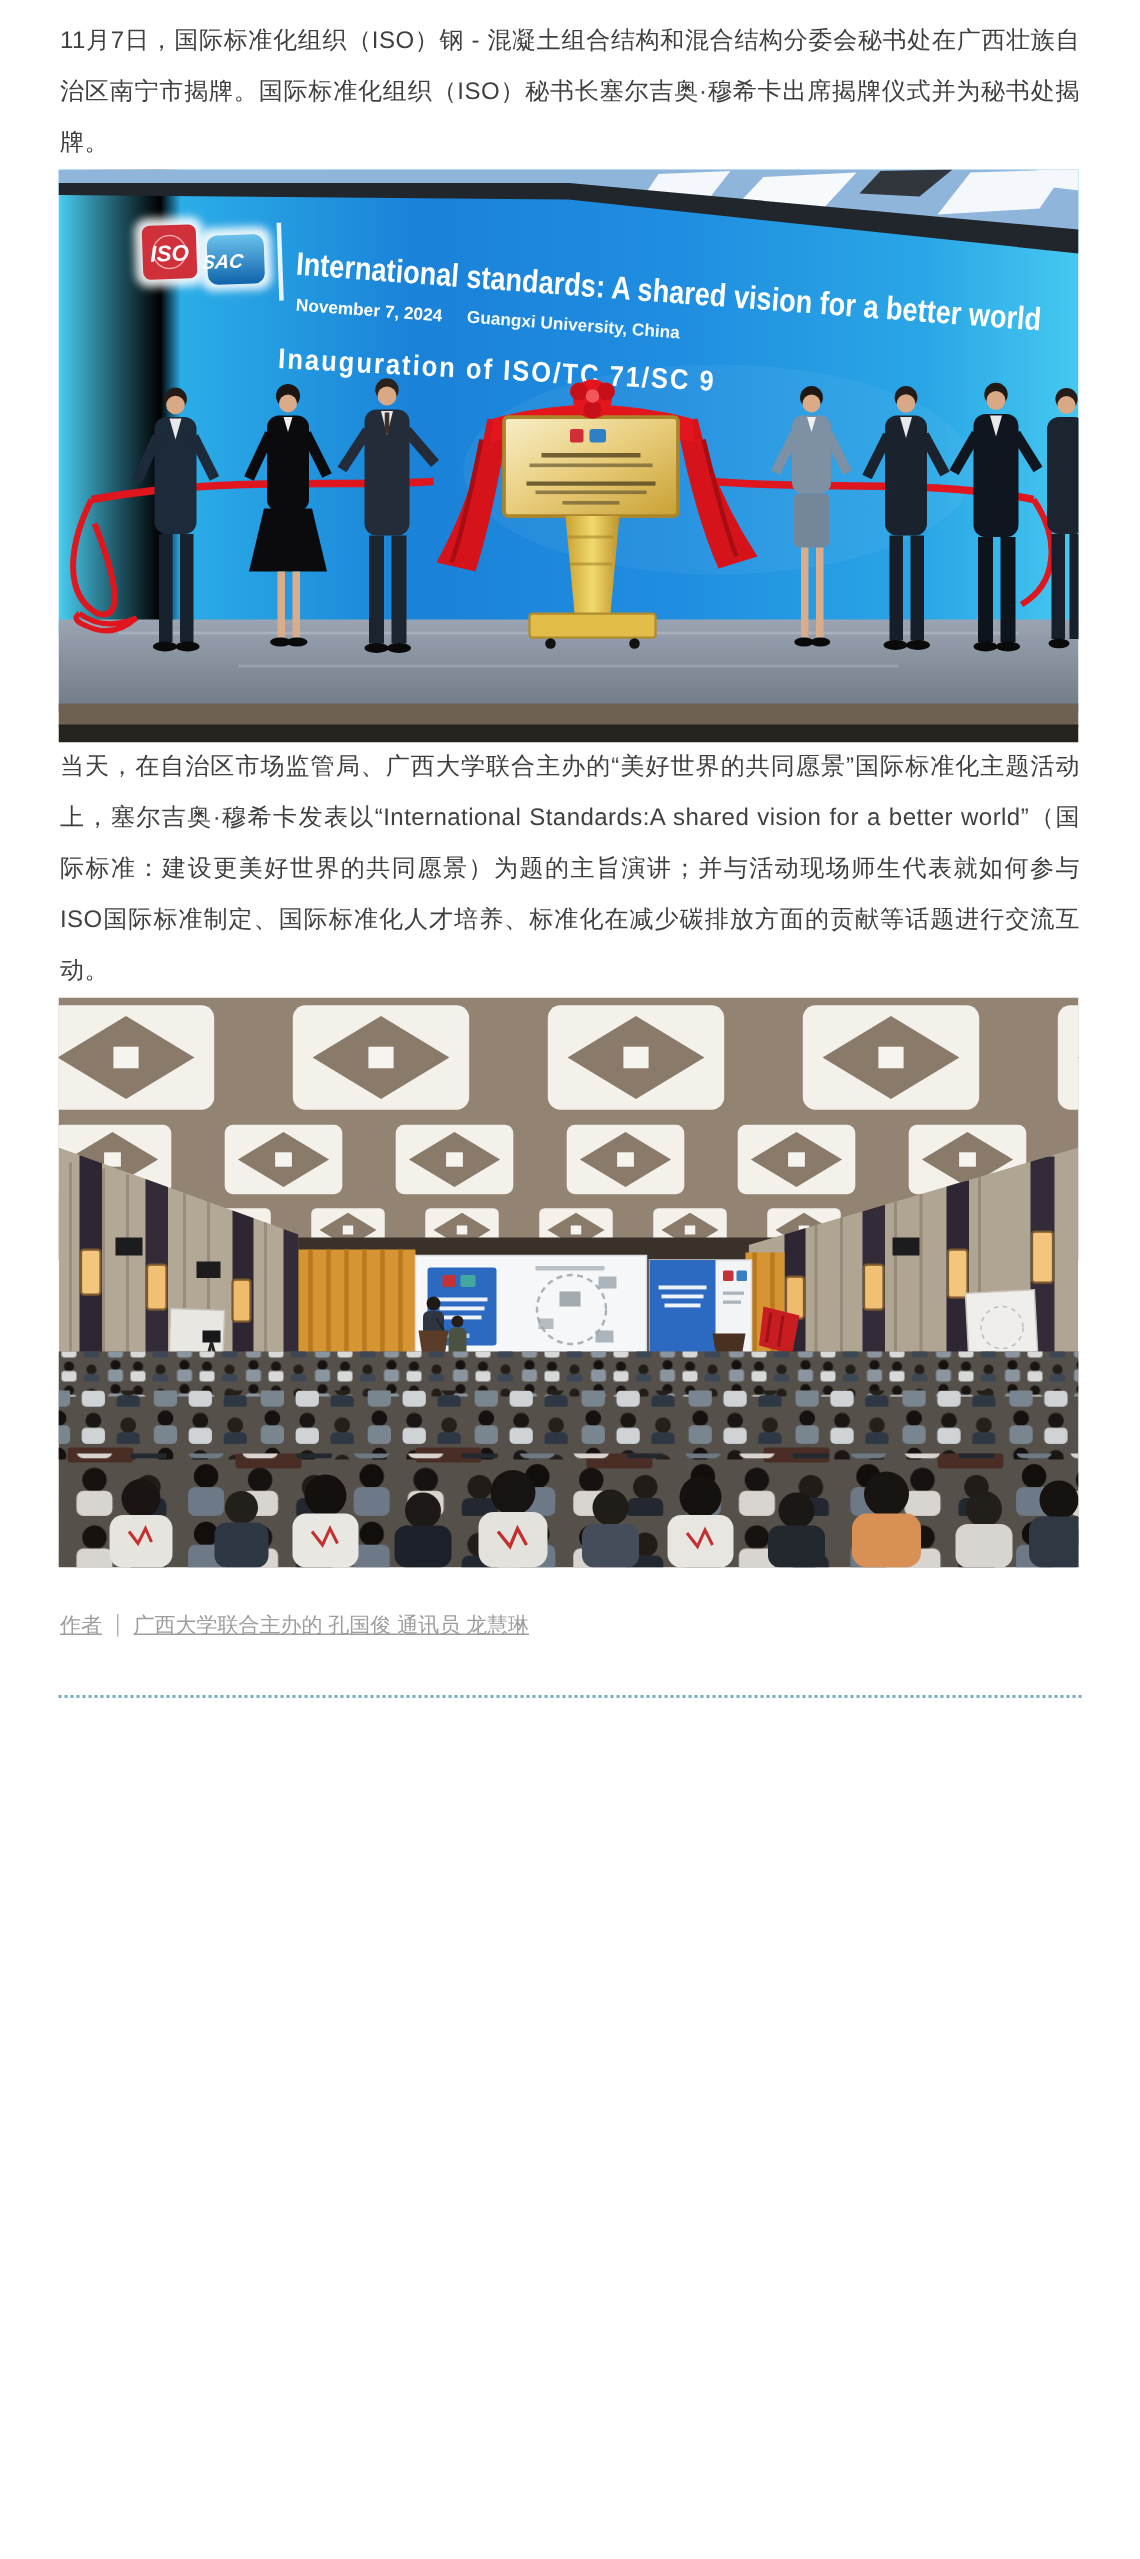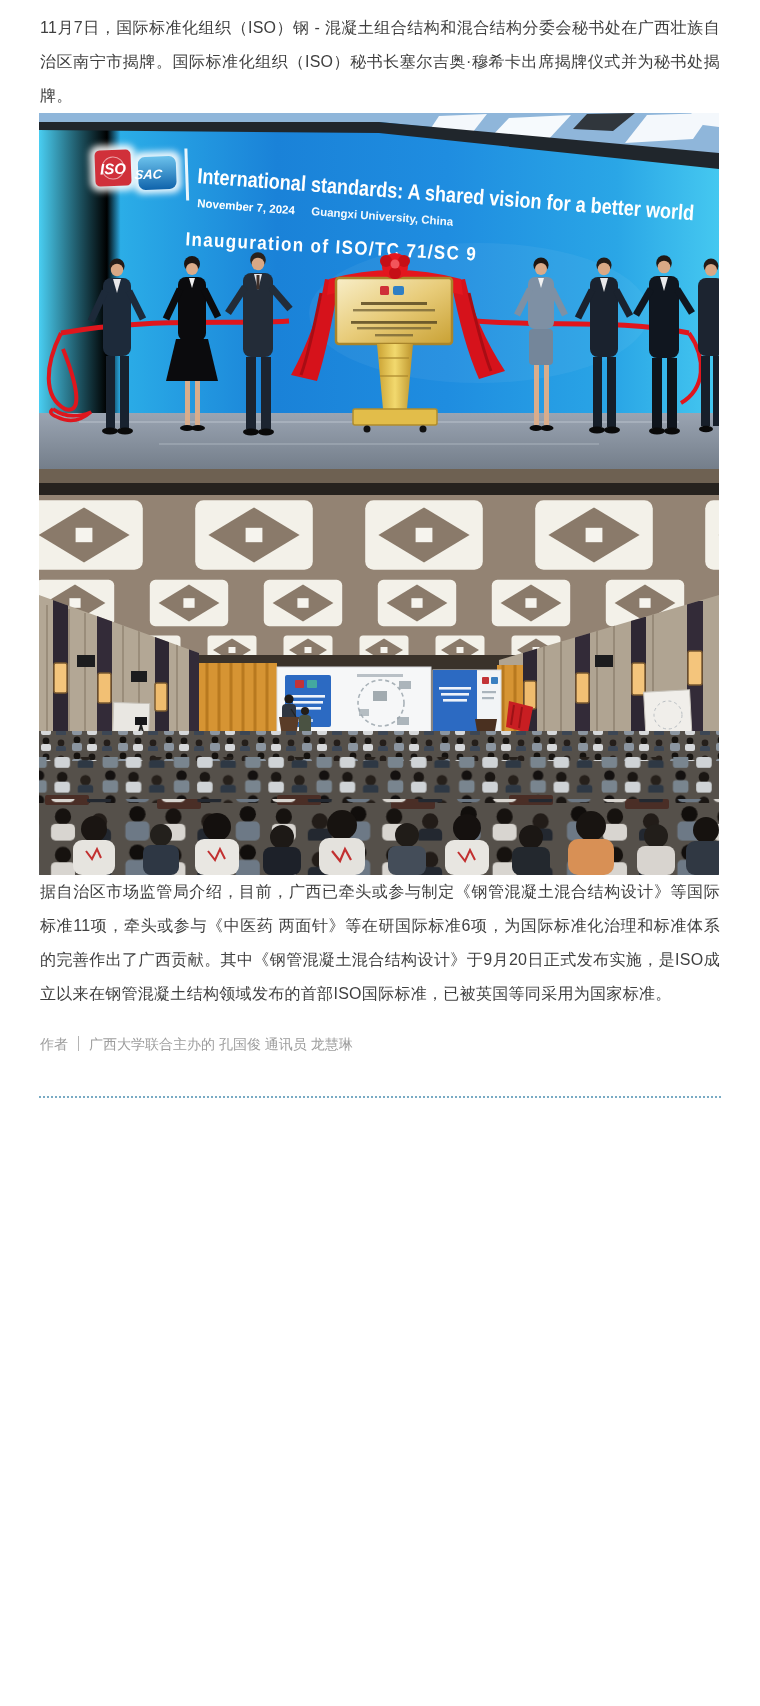--- a/index.html
+++ b/index.html
@@ -10,21 +10,21 @@
          text-justify:inter-ideograph;letter-spacing:0.3px;}
   .p1{padding-top:11px;}
   .p2{margin-top:24px;}
   .p3{margin-top:20px;}
   .p4{margin-top:28px;}
   figure.photo{margin:0;width:680px;margin-left:-1px;}
   figure.photo svg{display:block;width:680px;height:auto;}
   .fig1{margin-top:21px;}
   .fig2{margin-top:23px;}
   .credits{margin-top:25px;}
-  .credit-row{display:flex;align-items:flex-start;height:27px;font-size:14px;color:#9d9d9d;}
+  .credit-row{display:flex;align-items:center;height:27px;font-size:14px;color:#9d9d9d;text-decoration:underline;}
   .credit-divider{display:inline-block;width:1px;height:15px;background:#b4b4b4;margin:0 10px;}
   .separator{margin-top:33px;border-top:2px dotted #79abc4;height:0;width:682px;margin-left:-1px;}
 </style>
 </head>
 <body>
 
 <div class="page">
   <div class="content">
 
     <p class="para p1">11月7日，国际标准化组织（ISO）钢 - 混凝土组合结构和混合结构分委会秘书处在广西壮族自治区南宁市揭牌。国际标准化组织（ISO）秘书长塞尔吉奥·穆希卡出席揭牌仪式并为秘书处揭牌。</p>
@@ -219,20 +219,21 @@
           <circle cx="0" cy="153" r="7.4" fill="#241c18"></circle>
             <circle cx="0" cy="157" r="6" fill="#d9a885"></circle>
           <rect x="-13" y="165" width="26" height="78" rx="8" fill="#1c2430"></rect>
           <rect x="-10" y="243" width="9" height="70" fill="#171f2a"></rect>
             <rect x="2" y="243" width="9" height="70" fill="#171f2a"></rect>
           <ellipse cx="-5" cy="316" rx="7" ry="3.2" fill="#0a0a0a"></ellipse>
         </g>
       </svg>
     </figure>
 
+    <p class="para p2">当天，在自治区市场监管局、广西大学联合主办的“美好世界的共同愿景”国际标准化主题活动上，塞尔吉奥·穆希卡发表以“International Standards:A shared vision for a better world”（国际标准：建设更美好世界的共同愿景）为题的主旨演讲；并与活动现场师生代表就如何参与ISO国际标准制定、国际标准化人才培养、标准化在减少碳排放方面的贡献等话题进行交流互动。</p>
 
     <figure class="photo fig2">
       <svg viewBox="0 0 680 380" xmlns="http://www.w3.org/2000/svg">
         <defs>
           <symbol id="coffer" viewBox="0 0 100 60">
             <rect x="1" y="1" width="98" height="58" rx="7" fill="#f3f1e9"></rect>
             <polygon points="50,7 88,30 50,53 12,30" fill="#8a7a6a"></polygon>
             <rect x="43" y="24" width="14" height="12" fill="#f6f4ee"></rect>
           </symbol>
           <pattern id="crowdS" width="46" height="16" patternUnits="userSpaceOnUse">
@@ -464,21 +465,20 @@
               <rect x="-19" y="351" width="38" height="29" rx="8" fill="#d8d4cf"></rect>
             </g>
           <g transform="translate(667,0)">
               <circle cx="0" cy="335" r="13" fill="#16120f"></circle>
               <rect x="-20" y="346" width="40" height="34" rx="9" fill="#303843"></rect>
             </g>
         </g>
       </svg>
     </figure>
 
-    <p class="para p4">据自治区市场监管局介绍，目前，广西已牵头或参与制定《钢管混凝土混合结构设计》等国际标准11项，牵头或参与《中医药 两面针》等在研国际标准6项，为国际标准化治理和标准体系的完善作出了广西贡献。其中《钢管混凝土混合结构设计》于9月20日正式发布实施，是ISO成立以来在钢管混凝土结构领域发布的首部ISO国际标准，已被英国等同采用为国家标准。</p>
 
     <div class="credits">
       <div class="credit-row">
         <span>作者</span>
         <span class="credit-divider"></span>
         <span>广西大学联合主办的 孔国俊 通讯员 龙慧琳</span>
       </div>
     </div>
 
     <div class="separator"></div>

